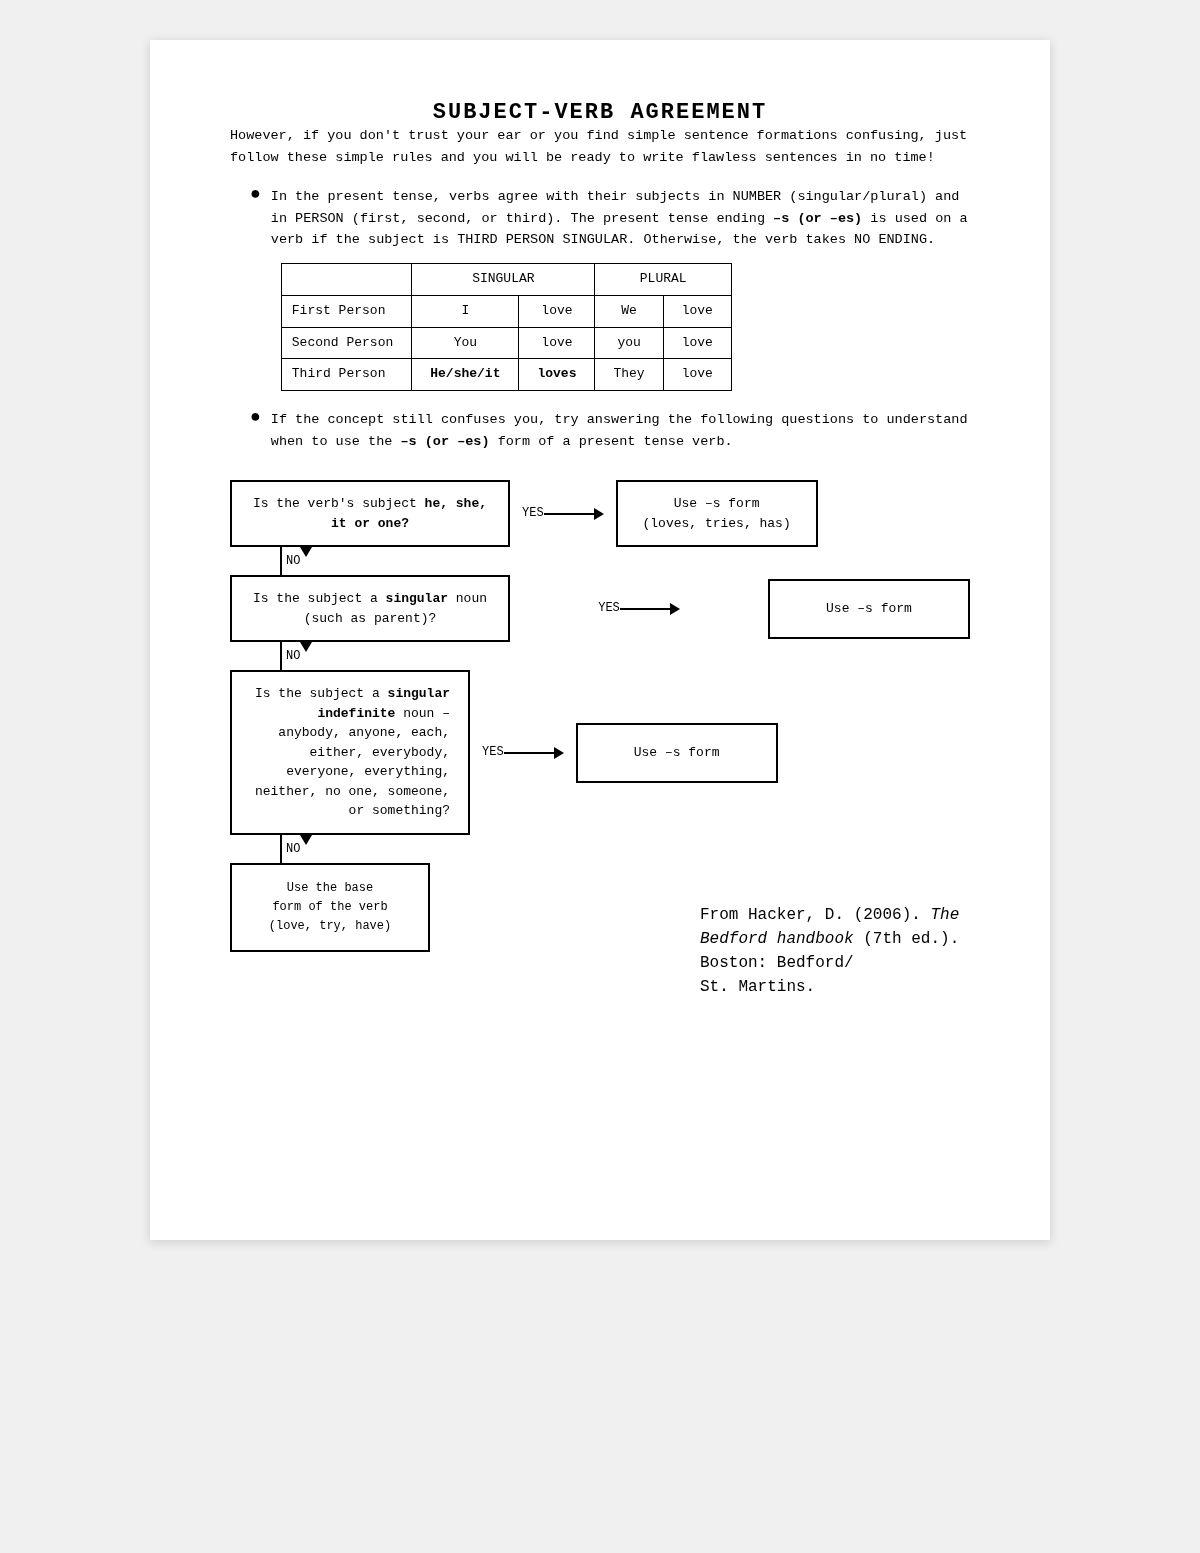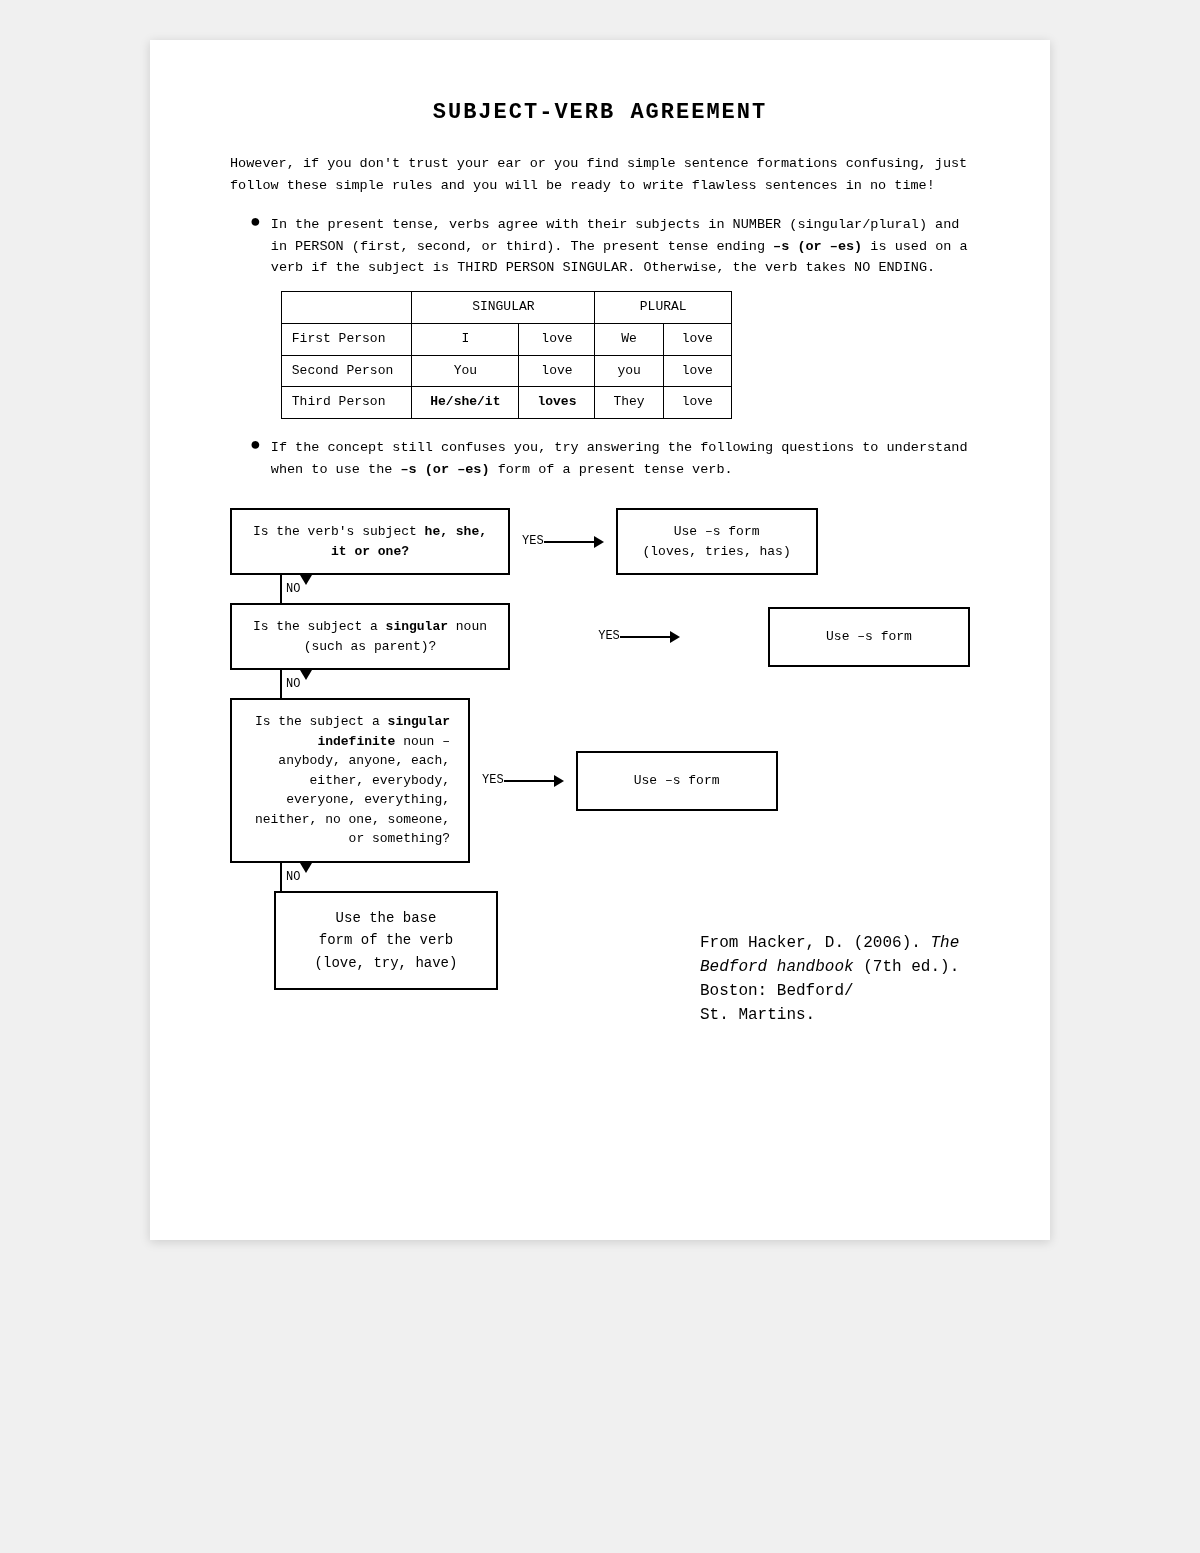--- a/index.html
+++ b/index.html
@@ -20,21 +20,20 @@
       width: 900px;
       min-height: 1200px;
       padding: 60px 80px 60px 80px;
       box-shadow: 0 2px 10px rgba(0,0,0,0.15);
     }
     .title {
       text-align: center;
       font-size: 22px;
       font-weight: bold;
       letter-spacing: 2px;
-      margin-bottom: 28px;
       font-family: 'Courier New', Courier, monospace;
     }
     .intro-para {
       font-size: 13.5px;
       line-height: 1.6;
       margin-bottom: 16px;
       font-family: 'Courier New', Courier, monospace;
     }
     .intro-para em {
       font-style: italic;
@@ -206,26 +205,25 @@
       max-width: 300px;
       align-self: flex-end;
       margin-top: 40px;
     }
     .citation-block em {
       font-style: italic;
     }
     .flow-box-final {
       border: 2px solid #000;
       padding: 14px 20px;
-      font-size: 14px;
+      font-size: 12px;
       line-height: 1.6;
       text-align: center;
-      width: 224px;
-      background: #fff;
-      margin-left: 44px;
+      width: 200px;
+      background: #fff;
     }
     .no-row-inline {
       display: flex;
       align-items: center;
     }
   </style>
 </head>
 <body>
 
 <div class="page">

